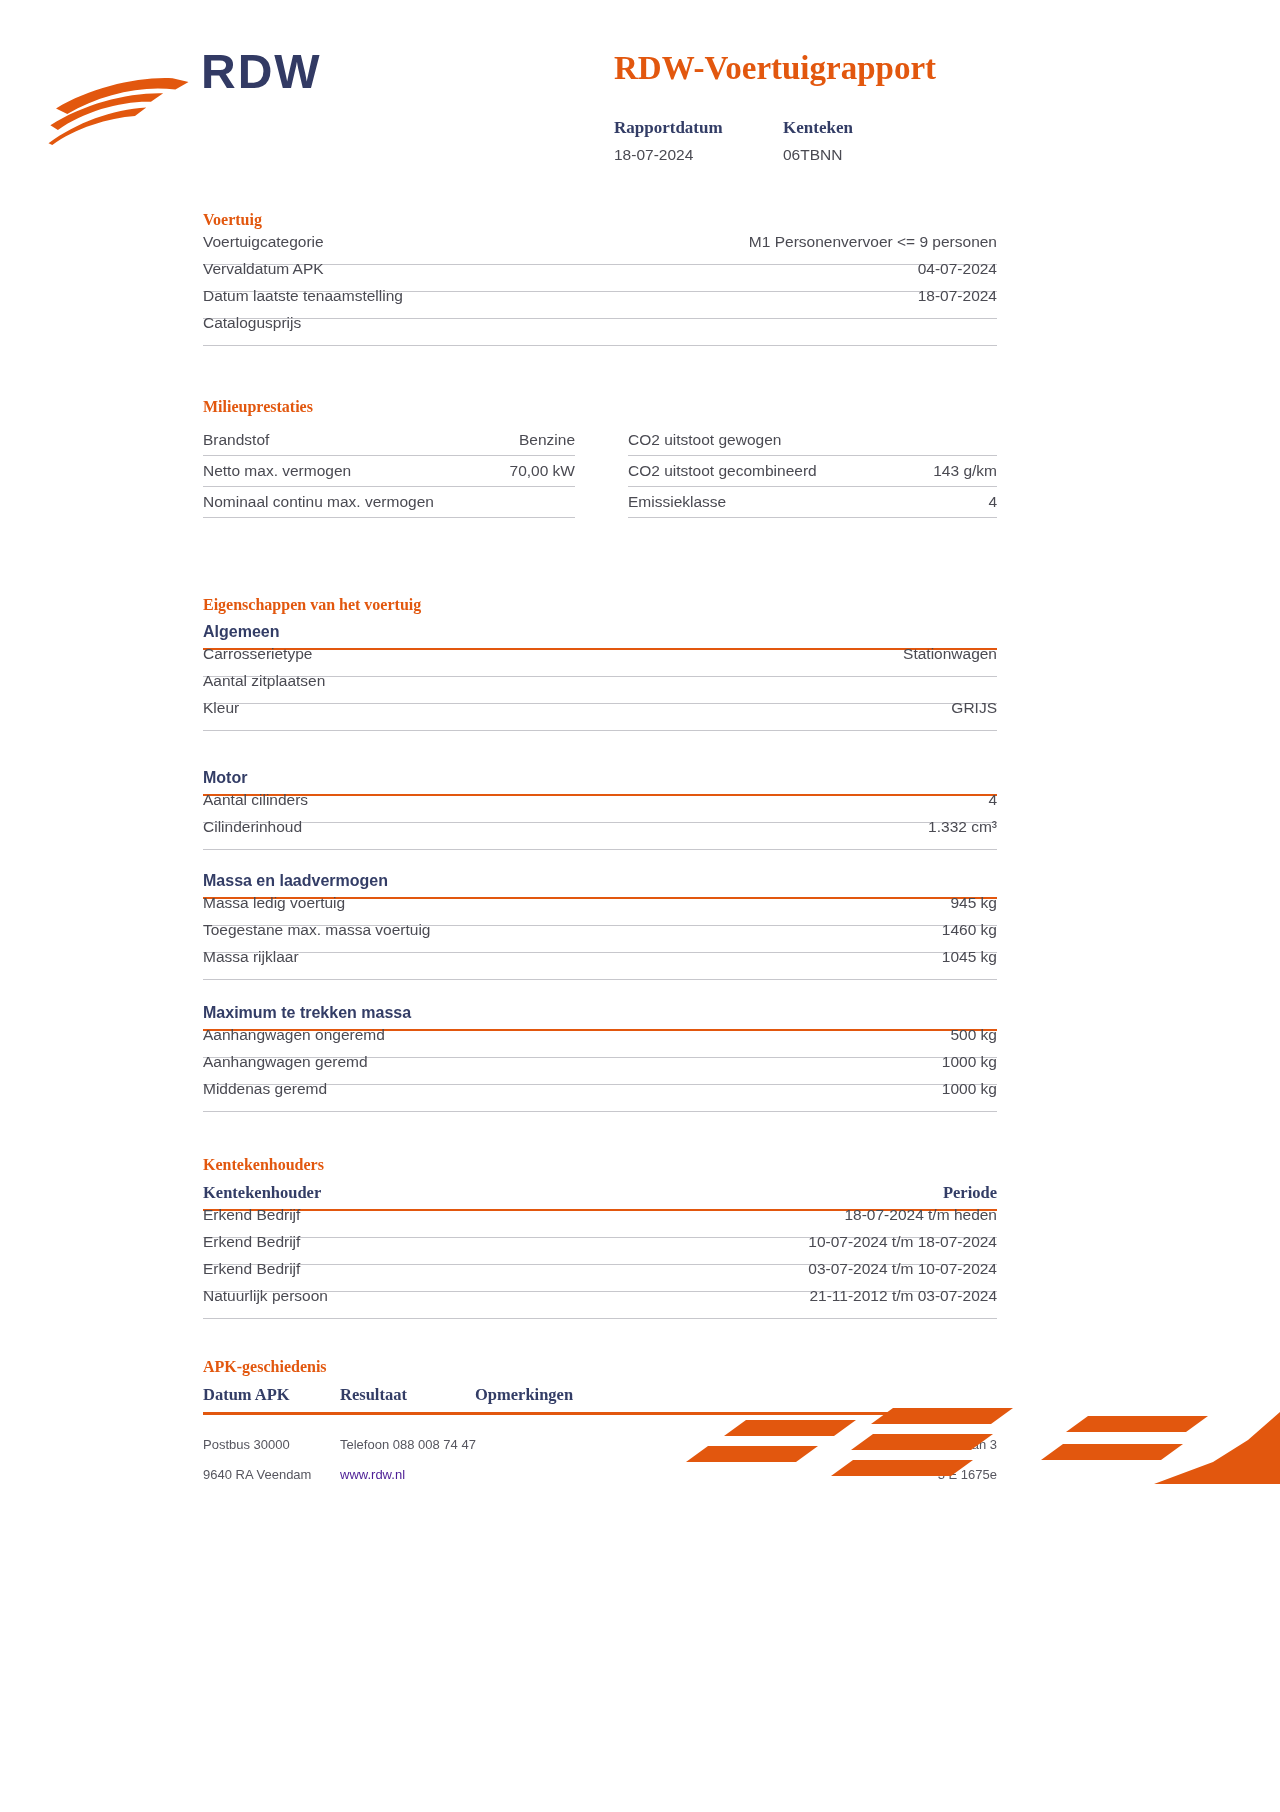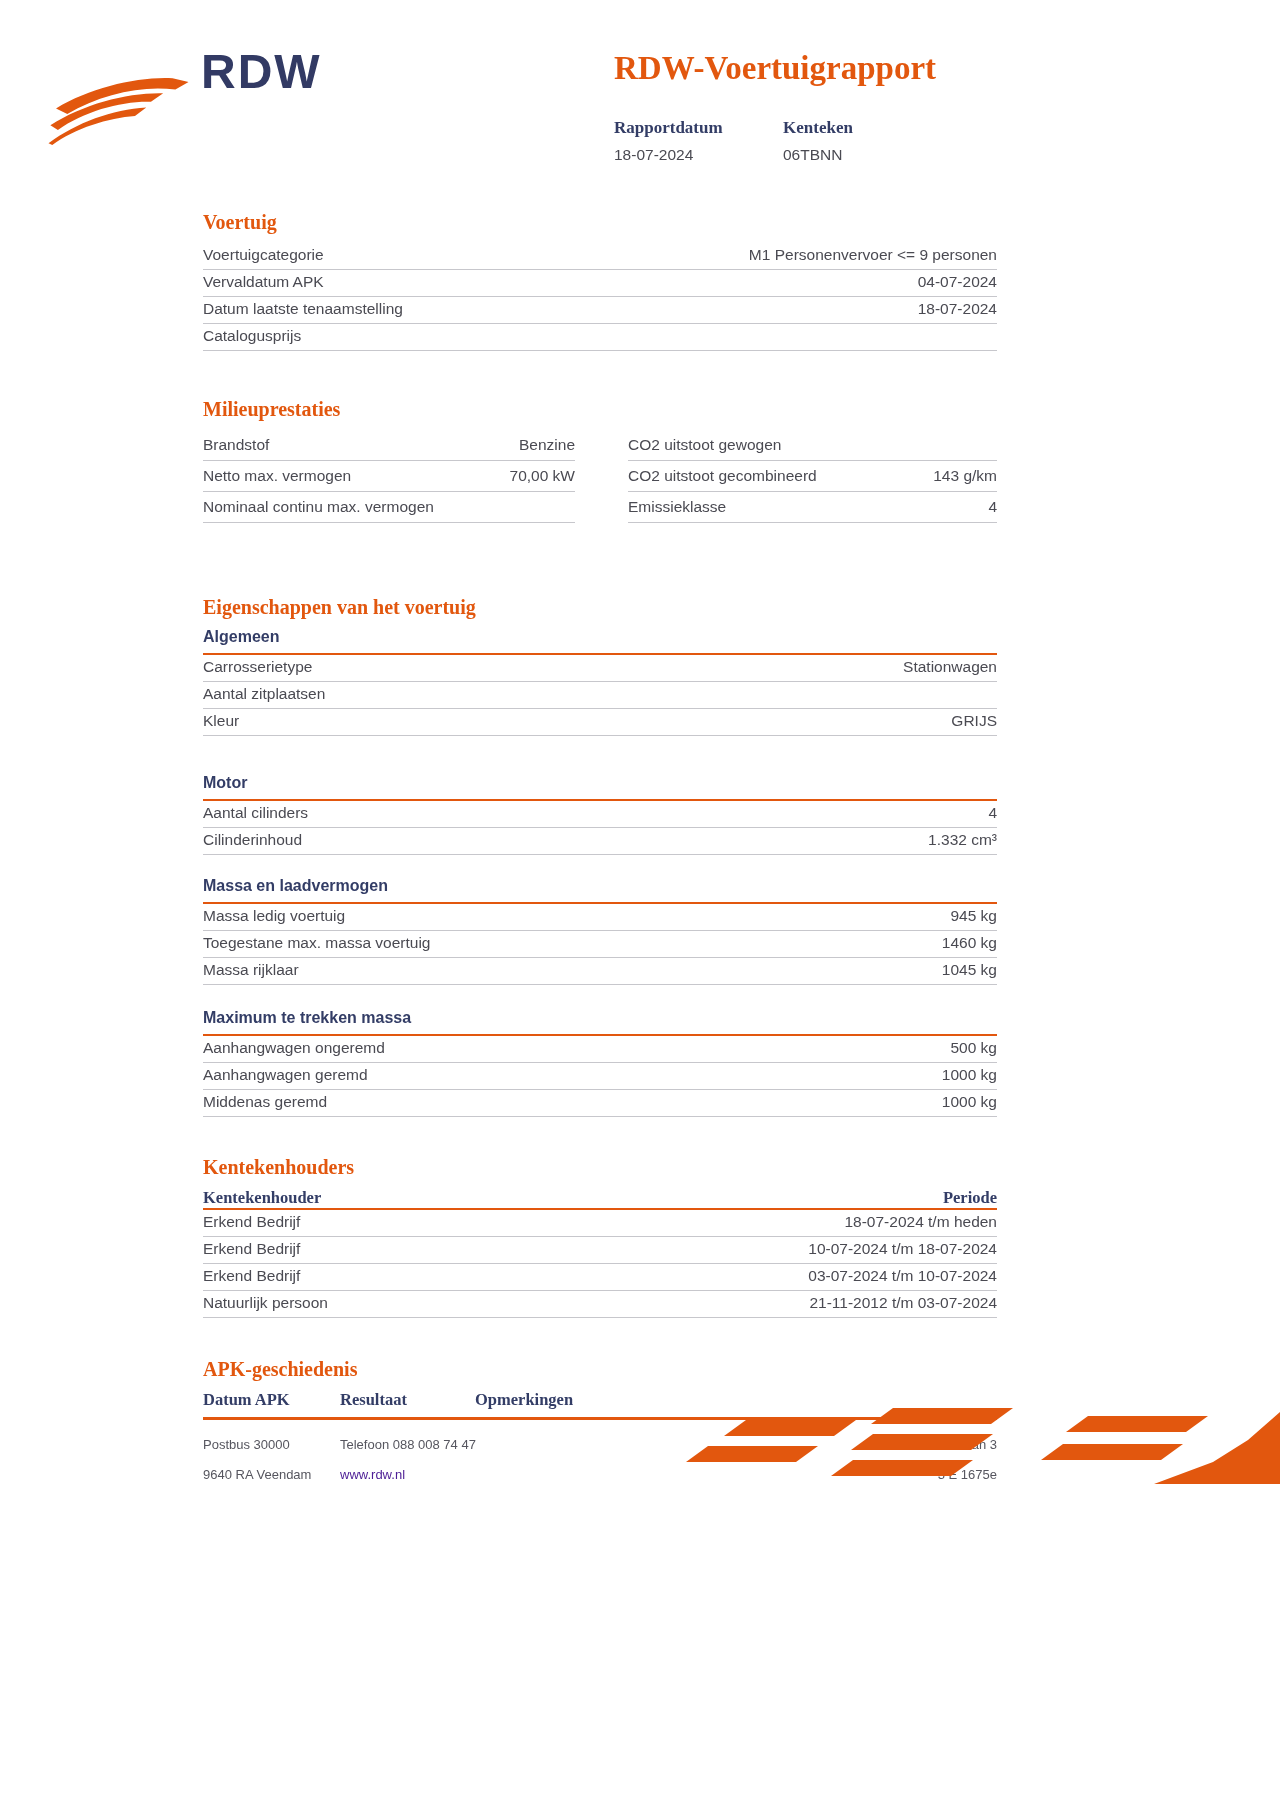--- a/index.html
+++ b/index.html
@@ -29,26 +29,26 @@
   .meta{position:absolute;top:118px;}
   .meta-rapportdatum{left:614px;}
   .meta-kenteken{left:783px;}
   .meta-label{font-family:"Liberation Serif",serif;font-weight:700;font-size:17px;color:var(--navy);text-align:right;}
   .meta-value{margin-top:8px;font-size:15.5px;color:var(--text);}
 
   
   .sec{position:absolute;left:203px;width:794px;}
   .sec-heading{
     margin:0 0 9px 0;font-family:"Liberation Serif",serif;font-weight:700;
-    font-size:20px;color:var(--orange);
+    font-size:16px;color:var(--orange);
   }
 
   .kv-row{
     display:flex;justify-content:space-between;align-items:flex-end;
-    height:27px;padding-bottom:5px;border-bottom:1px solid var(--line);
+    height:27px;padding-bottom:13px;border-bottom:1px solid var(--line);
     box-sizing:border-box;font-size:15.5px;color:var(--text);
   }
 
   .duo-row{display:flex;}
   .duo-cell{
     display:flex;justify-content:space-between;align-items:flex-end;
     height:31px;padding-bottom:6px;border-bottom:1px solid var(--line);
     box-sizing:border-box;font-size:15.5px;color:var(--text);
   }
   .duo-left{width:372px;margin-right:53px;}
@@ -58,21 +58,21 @@
     margin:0;padding-bottom:7px;border-bottom:2px solid var(--orange);
     font-family:"Liberation Sans",sans-serif;font-weight:700;font-size:16px;color:var(--navy);
   }
   .subsec-motor{margin-top:38px;}
   .subsec-massa{margin-top:22px;}
   .subsec-maximum{margin-top:24px;}
   .subsec-algemeen{margin-top:0px;}
 
   .table-head{
     display:flex;justify-content:space-between;align-items:flex-end;
-    padding-bottom:0;border-bottom:2px solid var(--orange);
+    padding-bottom:6px;border-bottom:2px solid var(--orange);
     font-family:"Liberation Serif",serif;font-weight:700;font-size:16.5px;color:var(--navy);
   }
 
   .apk-head{
     display:flex;align-items:flex-end;padding-bottom:7px;border-bottom:3px solid var(--orange);
     font-family:"Liberation Serif",serif;font-weight:700;font-size:16.5px;color:var(--navy);
   }
   .apk-col1{width:137px;}
   .apk-col2{width:135px;}
 

